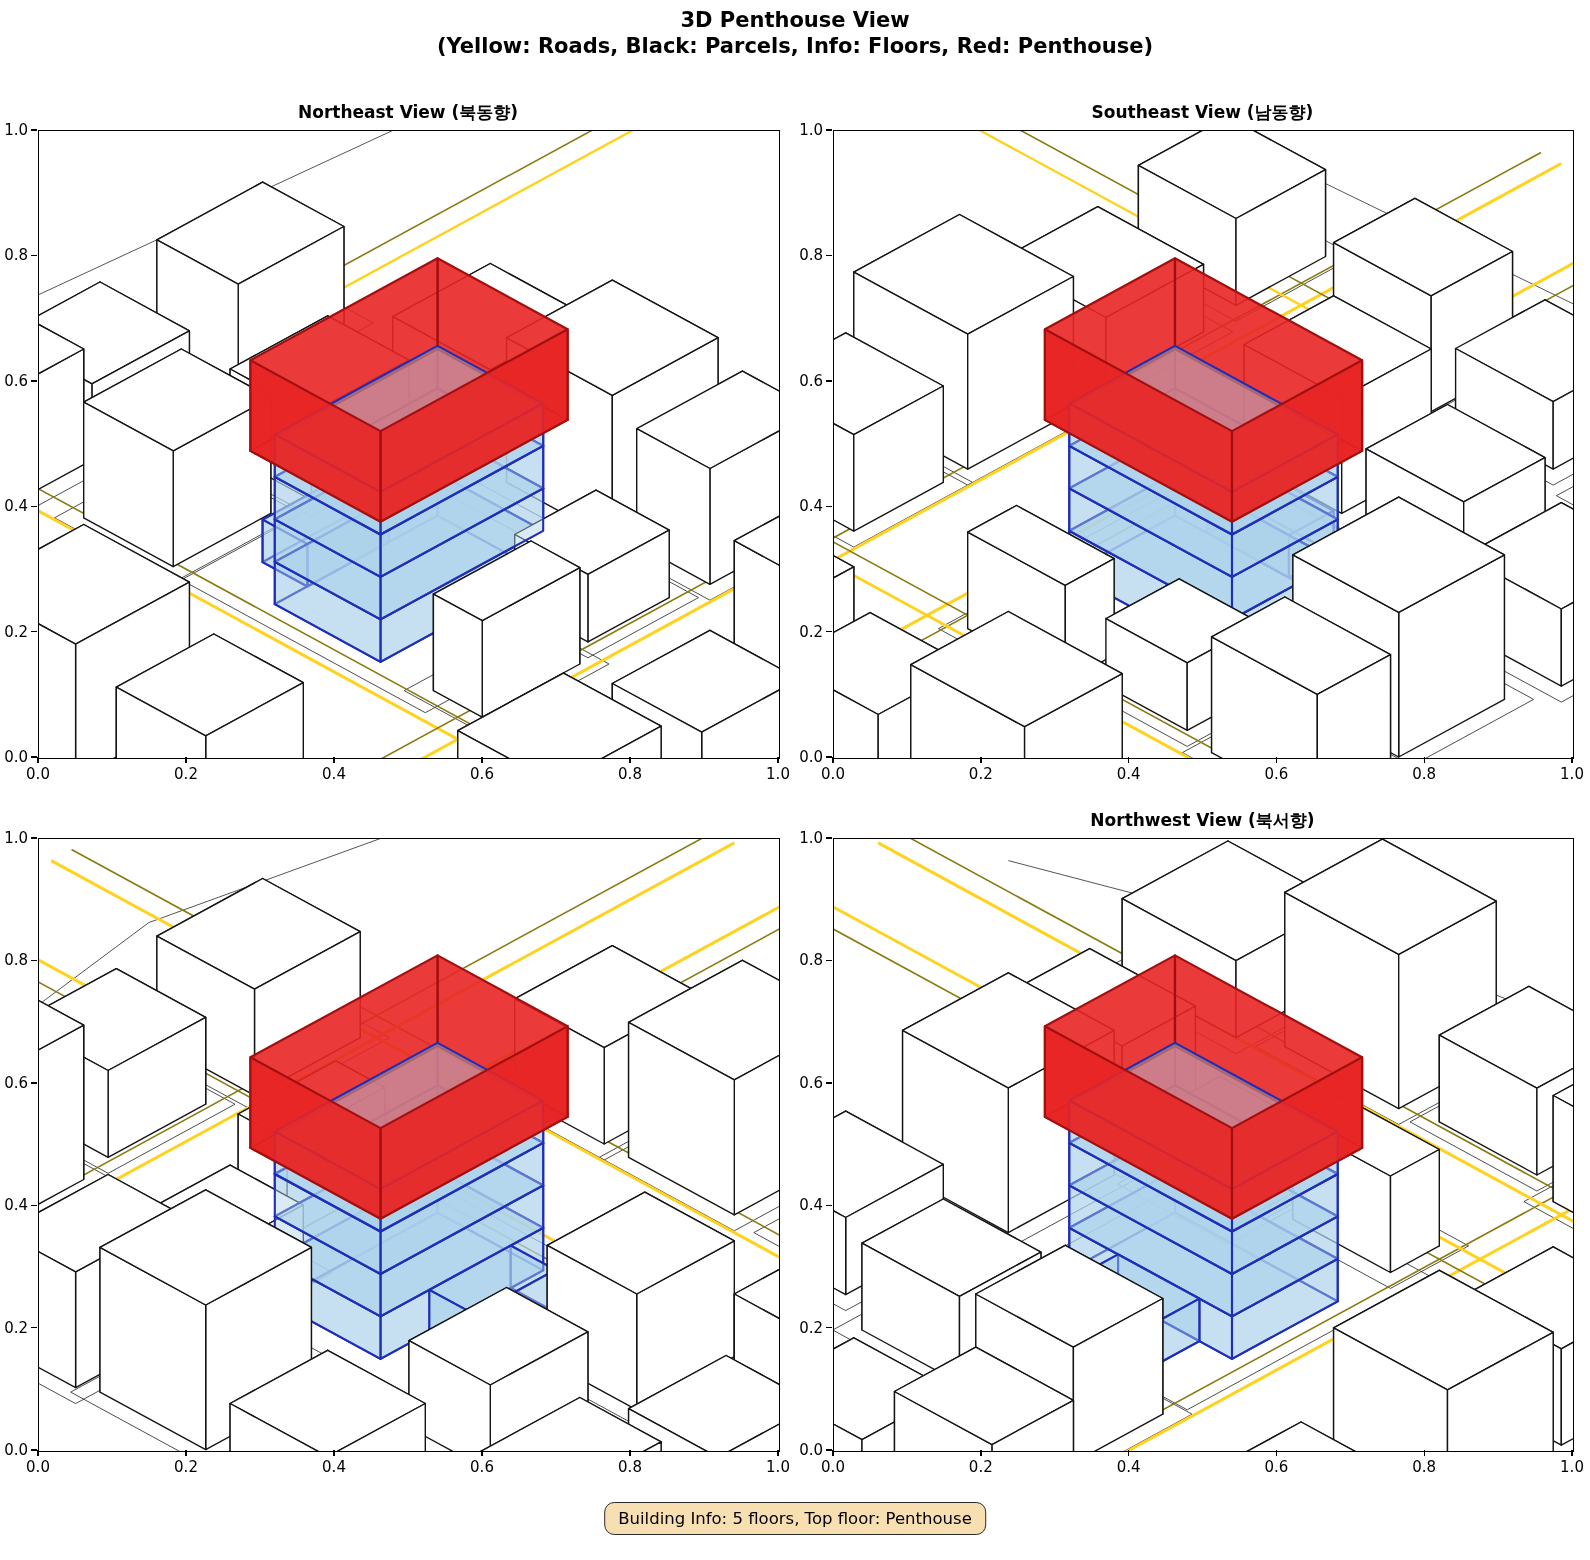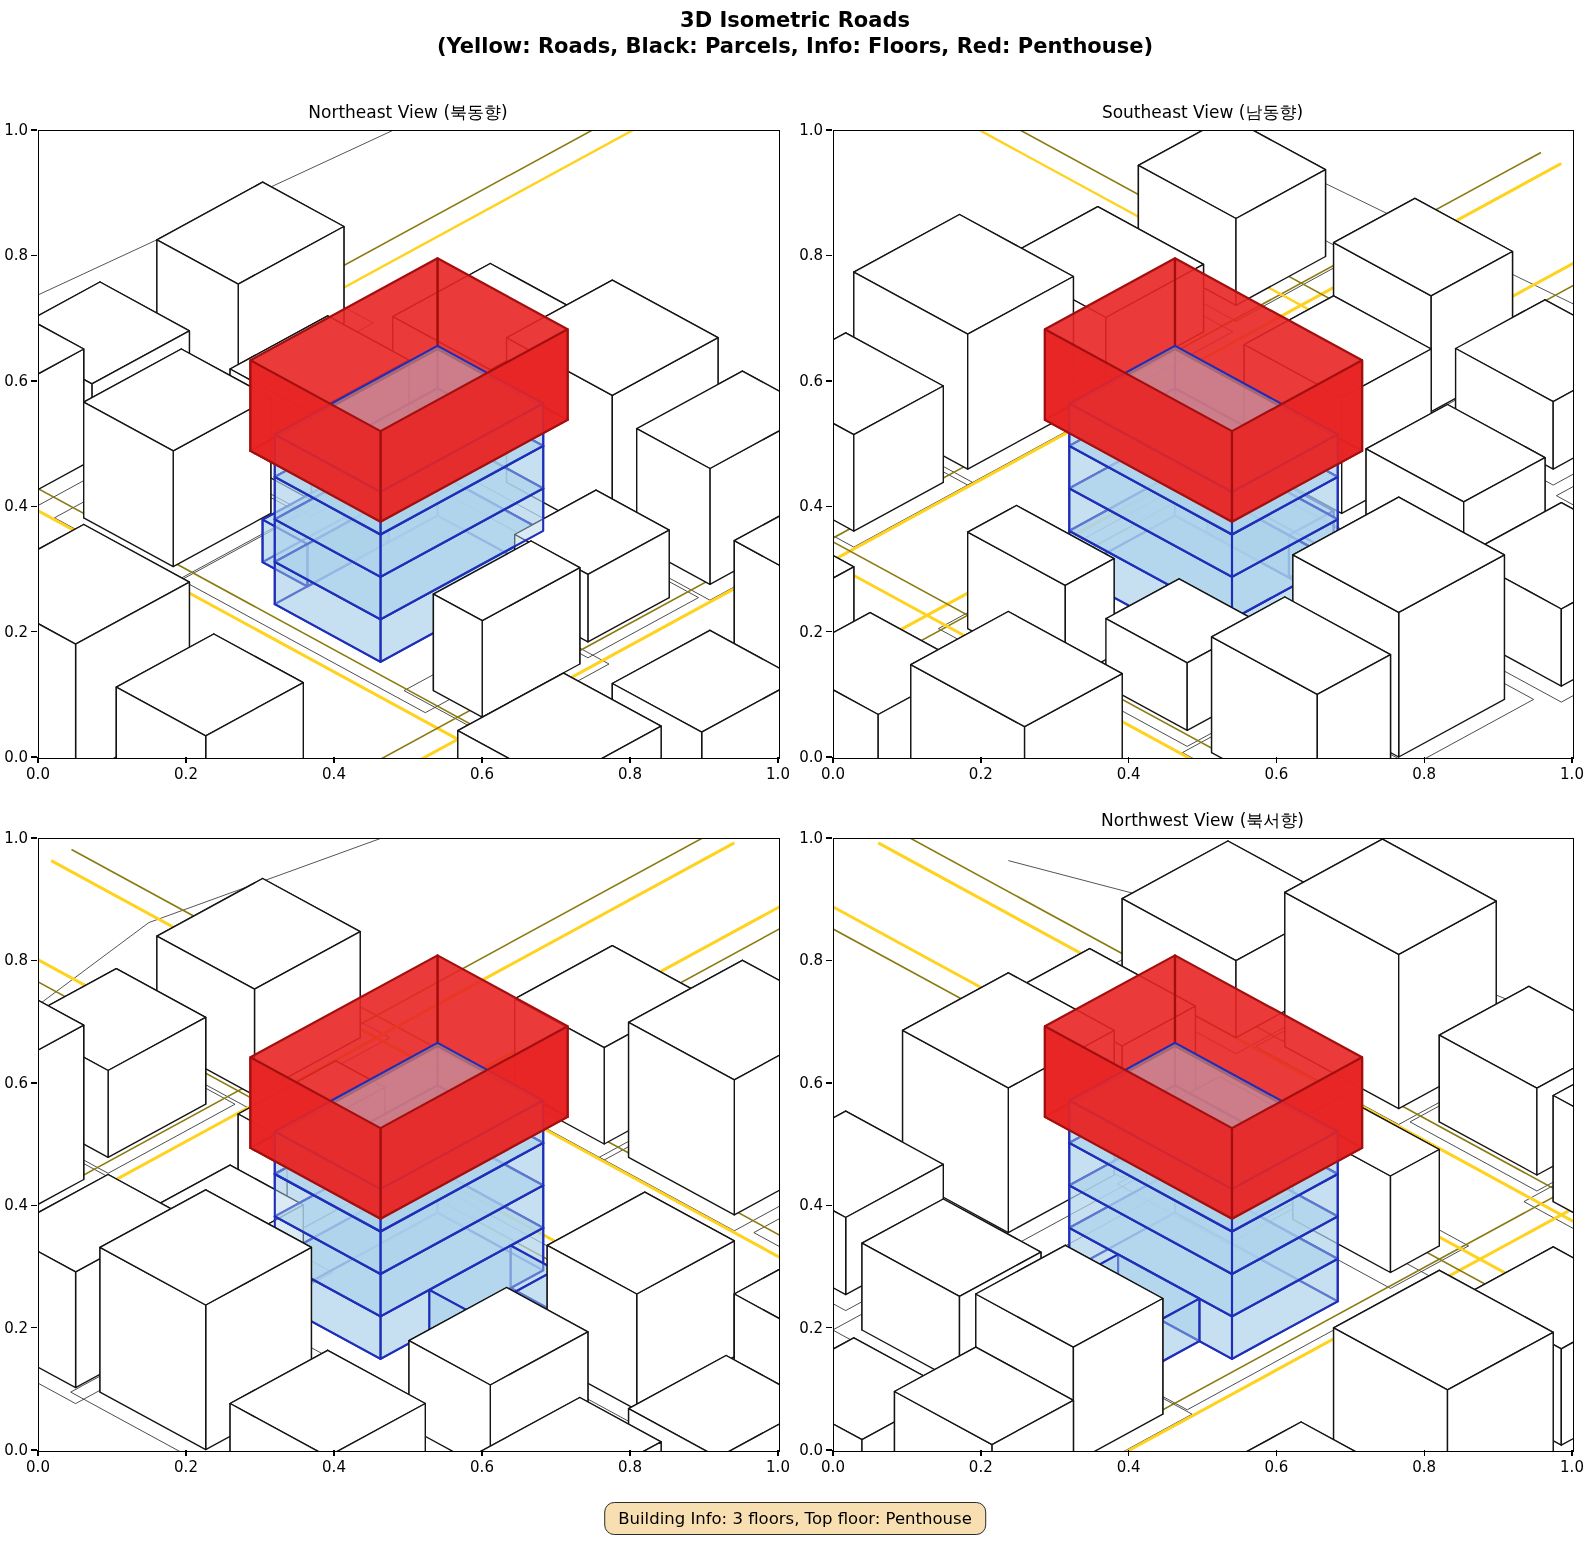--- a/index.html
+++ b/index.html
@@ -2,33 +2,33 @@
 <html><head>
 <meta charset="utf-8">
 <style>
   html,body{margin:0;padding:0;background:#ffffff;}
   body{width:1590px;height:1560px;position:relative;font-family:"DejaVu Sans","Liberation Sans",sans-serif;color:#000;}
   .suptitle{position:absolute;left:0;width:1590px;text-align:center;font-weight:bold;font-size:21px;line-height:26px;}
   #sup1{top:7px;}
   #sup2{top:33px;}
   .panel{position:absolute;}
   .panel svg{position:absolute;left:0;top:0;border:1.6px solid #000;background:#fff;display:block;}
-  .ptitle{position:absolute;left:0;width:100%;top:-29px;text-align:center;font-weight:normal;font-size:17px;white-space:nowrap;}
+  .ptitle{position:absolute;left:0;width:100%;top:-29px;text-align:center;font-weight:bold;font-size:17px;white-space:nowrap;}
   .xtickmark{position:absolute;width:1.5px;height:6px;background:#000;}
   .ytickmark{position:absolute;width:6px;height:1.5px;background:#000;}
   .xticklabel{position:absolute;font-size:15px;transform:translateX(-50%);white-space:nowrap;}
   .yticklabel{position:absolute;font-size:15px;transform:translate(-100%,-50%);white-space:nowrap;}
   .infobox{position:absolute;left:795px;top:1502px;transform:translateX(-50%);
     background:#f7dfb1;border:1.6px solid #2b2b2b;border-radius:10px;
     padding:6px 13px;font-size:16.5px;white-space:nowrap;}
 </style>
 </head>
 <body>
 
-<div class="suptitle" id="sup1">3D Isometric Roads</div>
+<div class="suptitle" id="sup1">3D Penthouse View</div>
 <div class="suptitle" id="sup2">(Yellow: Roads, Black: Parcels, Info: Floors, Red: Penthouse)</div>
 
 <div class="panel" id="panel0" style="left:38px;top:130px;width:740px;height:627px;">
   <div class="ptitle">Northeast View (북동향)</div>
   <svg width="740" height="627" viewBox="0 0 740 627">
       <polygon points="573.3,277.9 438.3,351.4 573.3,424.9 708.3,351.4" fill="none" stroke="#3a3a3a" stroke-width="0.9"></polygon>
       <polygon points="451.3,193.8 324.5,262.8 451.3,331.9 578.2,262.8" fill="none" stroke="#3a3a3a" stroke-width="0.9"></polygon>
       <polygon points="288.7,255.8 161.8,324.8 272.4,385.1 399.3,316.0" fill="none" stroke="#3a3a3a" stroke-width="0.9"></polygon>
       <polygon points="142.3,317.8 15.5,386.8 134.2,451.5 261.0,382.4" fill="none" stroke="#3a3a3a" stroke-width="0.9"></polygon>
       <polygon points="557.0,410.8 446.4,471.0 548.9,526.8 659.5,466.6" fill="none" stroke="#3a3a3a" stroke-width="0.9"></polygon>
@@ -760,13 +760,13 @@
     <div class="ytickmark" style="left: -7px; top: 366.5px;"></div>
     <div class="yticklabel" style="left: -10px; top: 367.2px;">0.4</div>
     <div class="ytickmark" style="left: -7px; top: 244.1px;"></div>
     <div class="yticklabel" style="left: -10px; top: 244.8px;">0.6</div>
     <div class="ytickmark" style="left: -7px; top: 121.7px;"></div>
     <div class="yticklabel" style="left: -10px; top: 122.4px;">0.8</div>
     <div class="ytickmark" style="left: -7px; top: -0.7px;"></div>
     <div class="yticklabel" style="left: -10px; top: 0px;">1.0</div>
   </div>
 
-<div class="infobox">Building Info: 3 floors, Top floor: Penthouse</div>
+<div class="infobox">Building Info: 5 floors, Top floor: Penthouse</div>
 
 </body></html>

